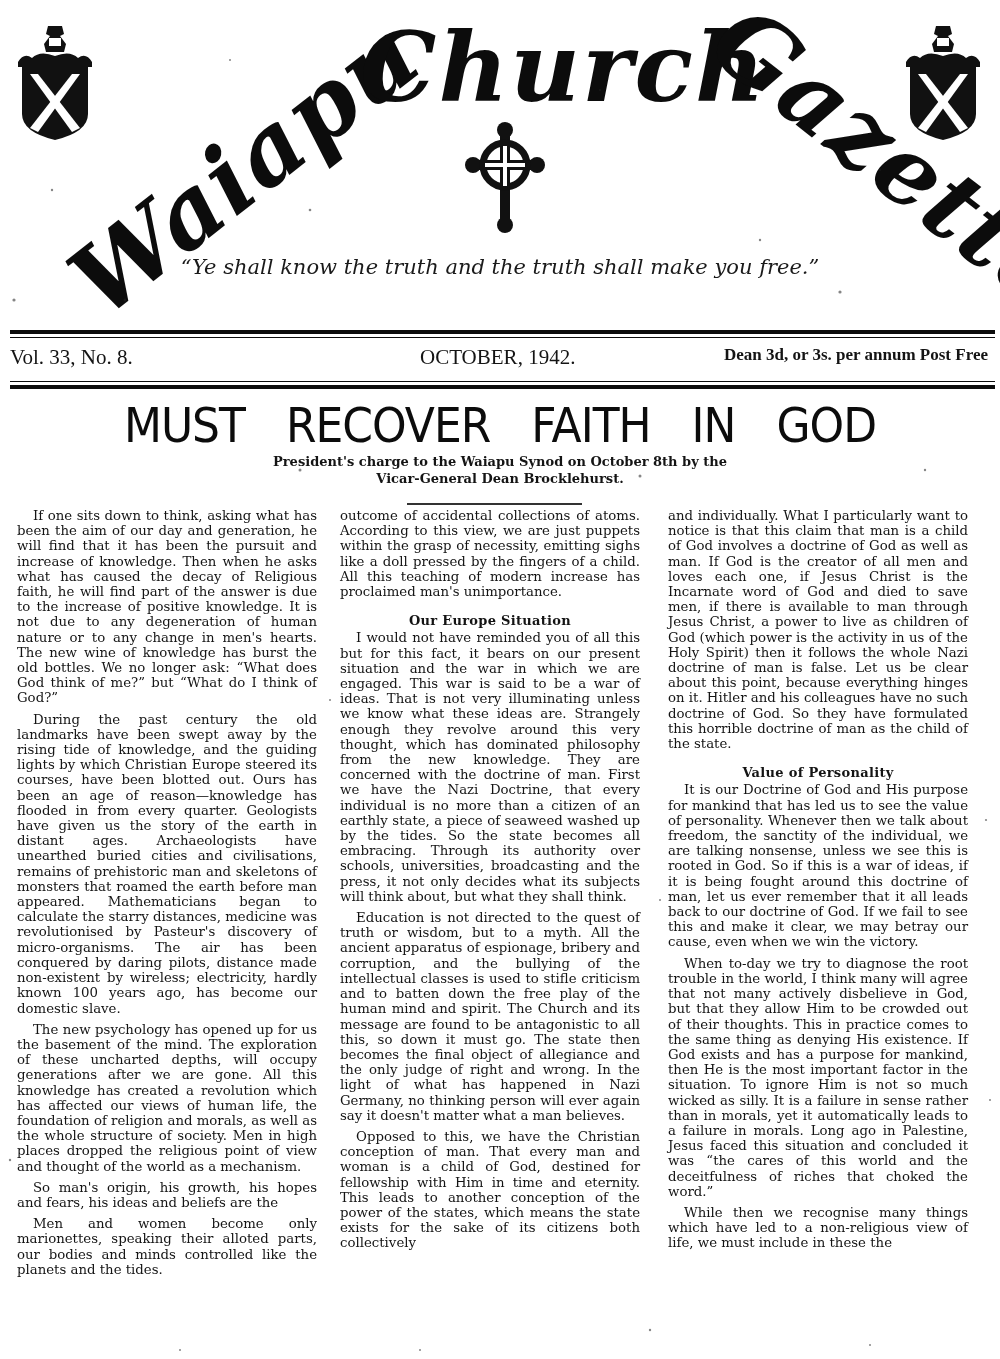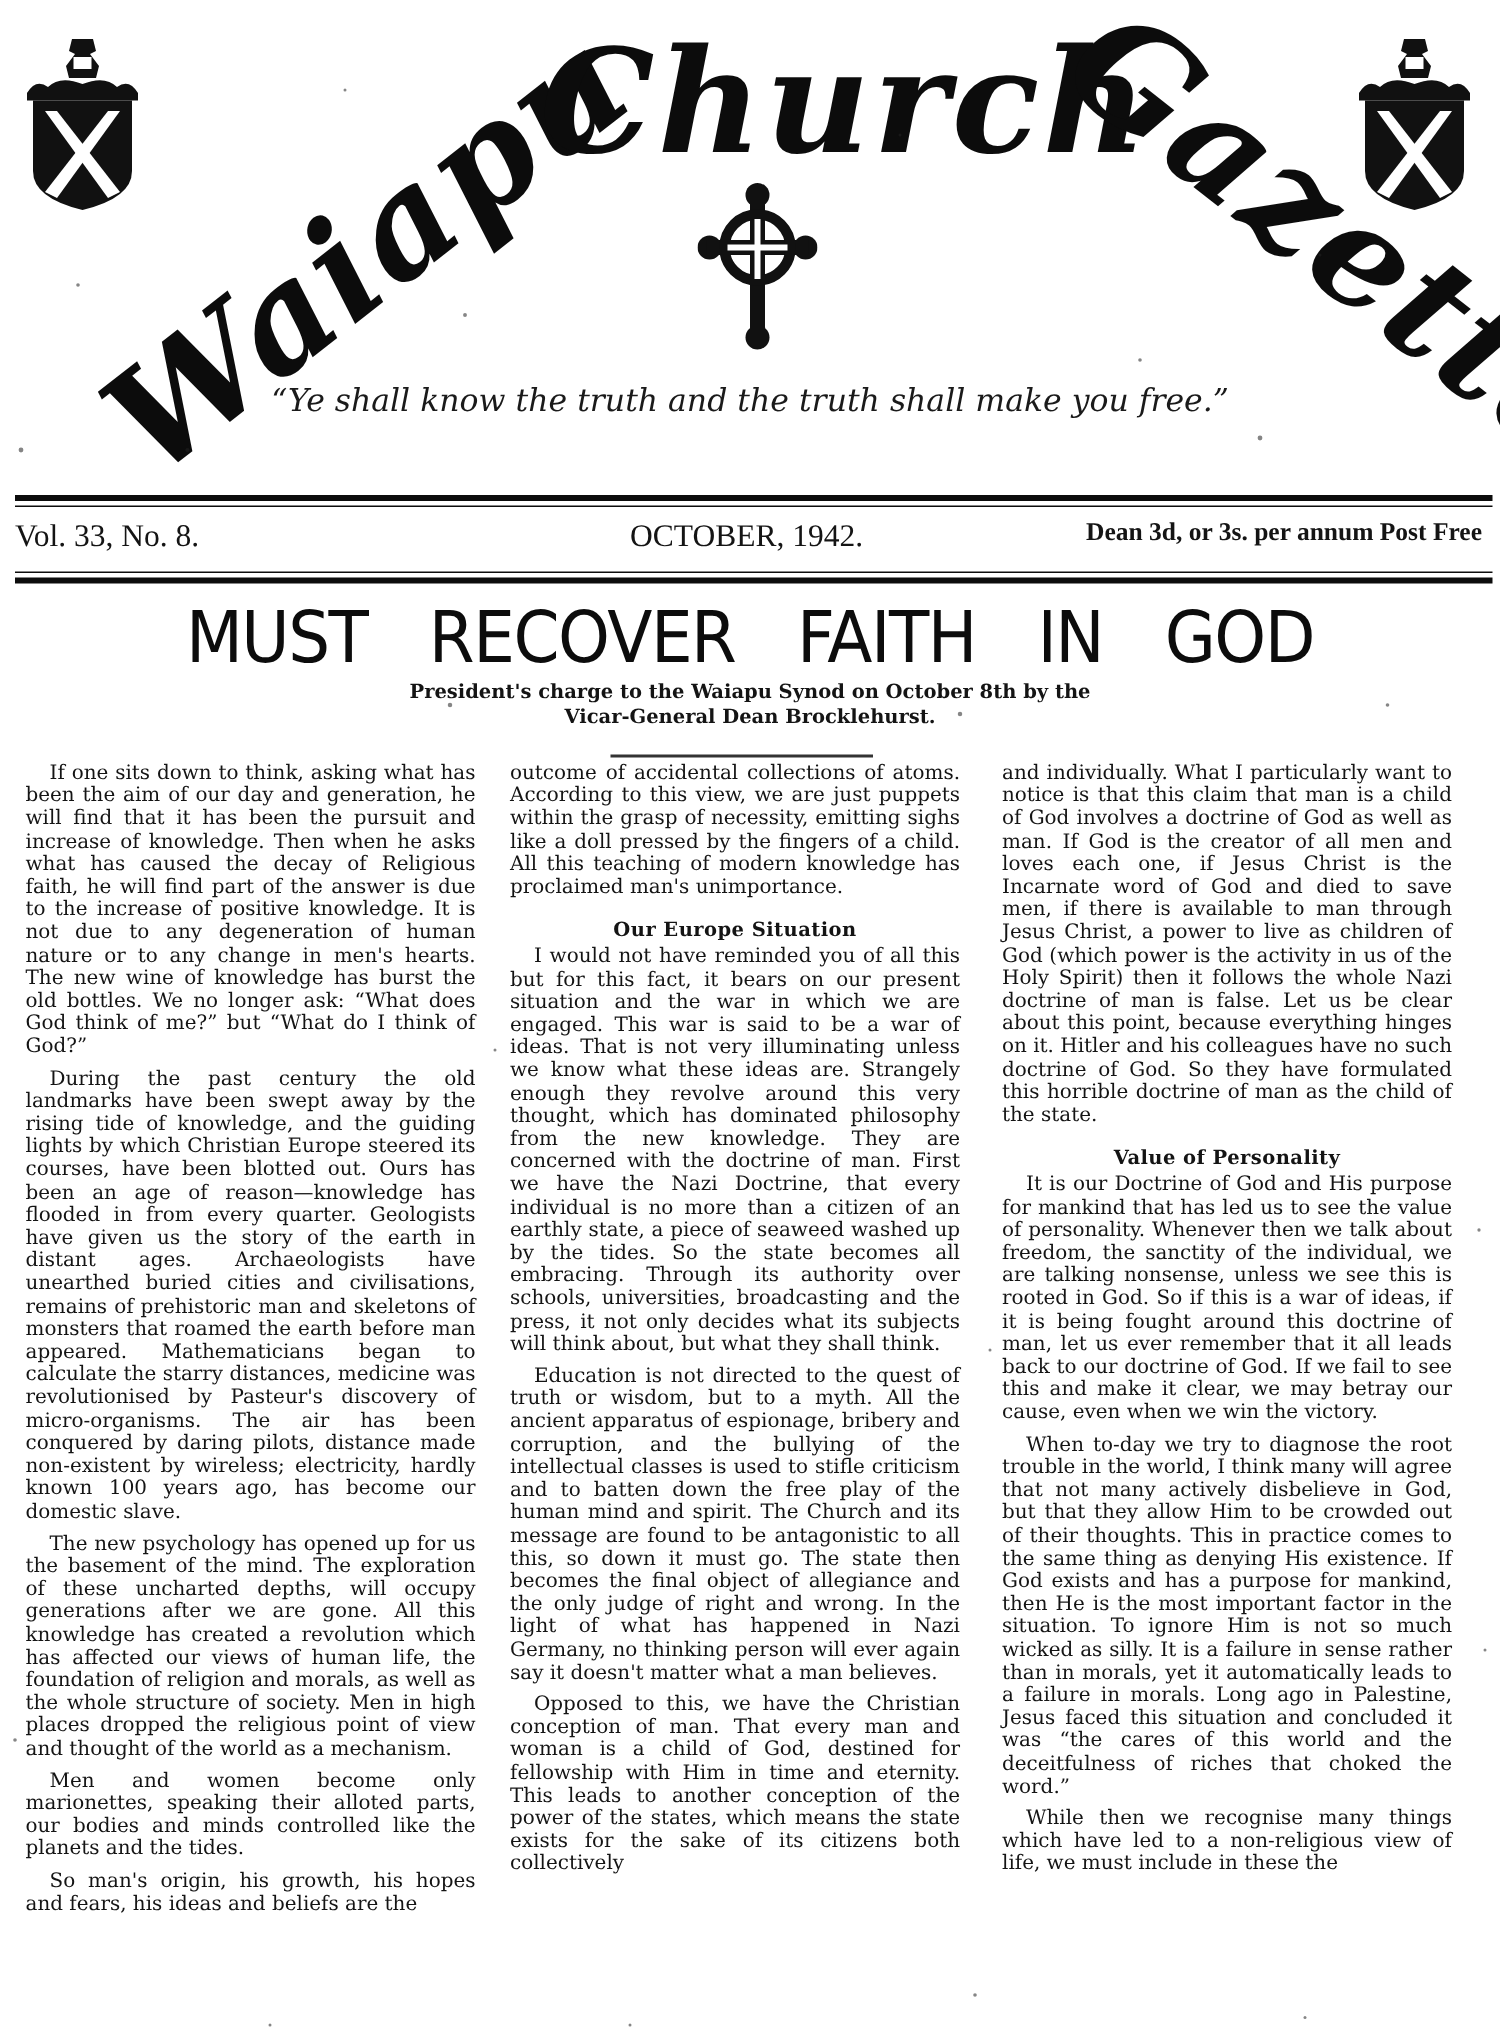--- a/index.html
+++ b/index.html
@@ -127,26 +127,26 @@
   <div class="subhead">
     <div>President's charge to the Waiapu Synod on October 8th by the</div>
     <div>Vicar-General Dean Brocklehurst.</div>
   </div>
   <div class="short-rule"></div>
 
   <div class="col c1">
     <p>If one sits down to think, asking what has been the aim of our day and generation, he will find that it has been the pursuit and increase of knowledge. Then when he asks what has caused the decay of Religious faith, he will find part of the answer is due to the increase of positive knowledge. It is not due to any degeneration of human nature or to any change in men's hearts. The new wine of knowledge has burst the old bottles. We no longer ask: “What does God think of me?” but “What do I think of God?”</p>
     <p>During the past century the old landmarks have been swept away by the rising tide of knowledge, and the guiding lights by which Christian Europe steered its courses, have been blotted out. Ours has been an age of reason—knowledge has flooded in from every quarter. Geologists have given us the story of the earth in distant ages. Archaeologists have unearthed buried cities and civilisations, remains of prehistoric man and skeletons of monsters that roamed the earth before man appeared. Mathematicians began to calculate the starry distances, medicine was revolutionised by Pasteur's discovery of micro-organisms. The air has been conquered by daring pilots, distance made non-existent by wireless; electricity, hardly known 100 years ago, has become our domestic slave.</p>
     <p>The new psychology has opened up for us the basement of the mind. The exploration of these uncharted depths, will occupy generations after we are gone. All this knowledge has created a revolution which has affected our views of human life, the foundation of religion and morals, as well as the whole structure of society. Men in high places dropped the religious point of view and thought of the world as a mechanism.</p>
+    <p>So man's origin, his growth, his hopes and fears, his ideas and beliefs are the</p>
     <p>Men and women become only marionettes, speaking their alloted parts, our bodies and minds controlled like the planets and the tides.</p>
-    <p>So man's origin, his growth, his hopes and fears, his ideas and beliefs are the</p>
   </div>
 
   <div class="col c2">
-    <p class="cont">outcome of accidental collections of atoms. According to this view, we are just puppets within the grasp of necessity, emitting sighs like a doll pressed by the fingers of a child. All this teaching of modern knowledge has proclaimed man's unimportance.</p>
+    <p class="cont">outcome of accidental collections of atoms. According to this view, we are just puppets within the grasp of necessity, emitting sighs like a doll pressed by the fingers of a child. All this teaching of modern increase has proclaimed man's unimportance.</p>
     <h3>Our Europe Situation</h3>
     <p>I would not have reminded you of all this but for this fact, it bears on our present situation and the war in which we are engaged. This war is said to be a war of ideas. That is not very illuminating unless we know what these ideas are. Strangely enough they revolve around this very thought, which has dominated philosophy from the new knowledge. They are concerned with the doctrine of man. First we have the Nazi Doctrine, that every individual is no more than a citizen of an earthly state, a piece of seaweed washed up by the tides. So the state becomes all embracing. Through its authority over schools, universities, broadcasting and the press, it not only decides what its subjects will think about, but what they shall think.</p>
     <p>Education is not directed to the quest of truth or wisdom, but to a myth. All the ancient apparatus of espionage, bribery and corruption, and the bullying of the intellectual classes is used to stifle criticism and to batten down the free play of the human mind and spirit. The Church and its message are found to be antagonistic to all this, so down it must go. The state then becomes the final object of allegiance and the only judge of right and wrong. In the light of what has happened in Nazi Germany, no thinking person will ever again say it doesn't matter what a man believes.</p>
     <p>Opposed to this, we have the Christian conception of man. That every man and woman is a child of God, destined for fellowship with Him in time and eternity. This leads to another conception of the power of the states, which means the state exists for the sake of its citizens both collectively</p>
   </div>
 
   <div class="col c3">
     <p class="cont">and individually. What I particularly want to notice is that this claim that man is a child of God involves a doctrine of God as well as man. If God is the creator of all men and loves each one, if Jesus Christ is the Incarnate word of God and died to save men, if there is available to man through Jesus Christ, a power to live as children of God (which power is the activity in us of the Holy Spirit) then it follows the whole Nazi doctrine of man is false. Let us be clear about this point, because everything hinges on it. Hitler and his colleagues have no such doctrine of God. So they have formulated this horrible doctrine of man as the child of the state.</p>
     <h3>Value of Personality</h3>
     <p>It is our Doctrine of God and His purpose for mankind that has led us to see the value of personality. Whenever then we talk about freedom, the sanctity of the individual, we are talking nonsense, unless we see this is rooted in God. So if this is a war of ideas, if it is being fought around this doctrine of man, let us ever remember that it all leads back to our doctrine of God. If we fail to see this and make it clear, we may betray our cause, even when we win the victory.</p>

